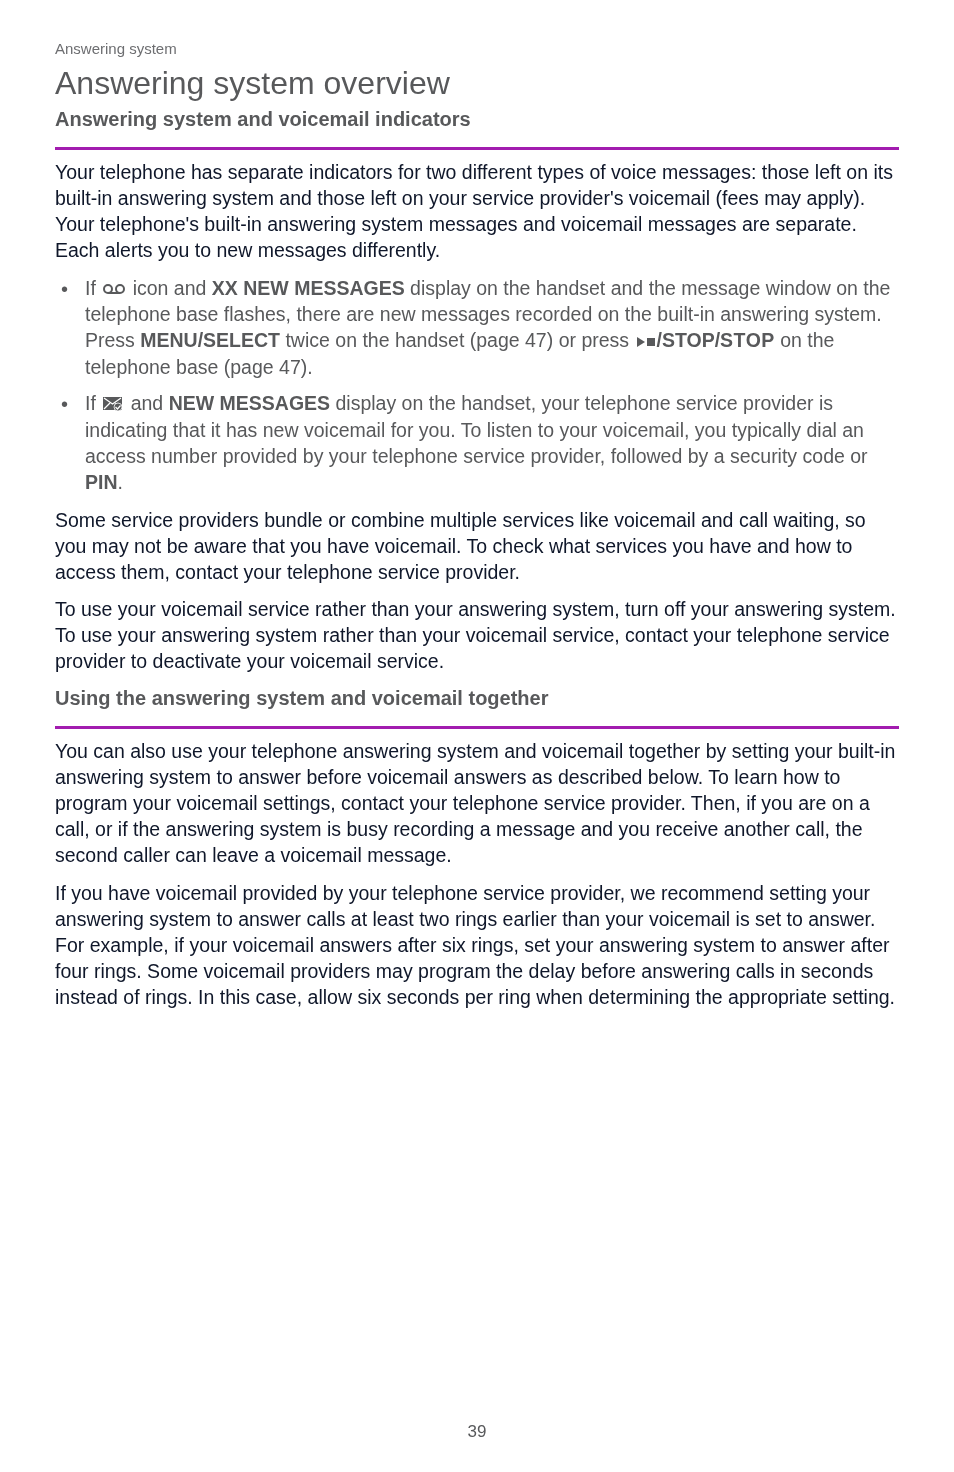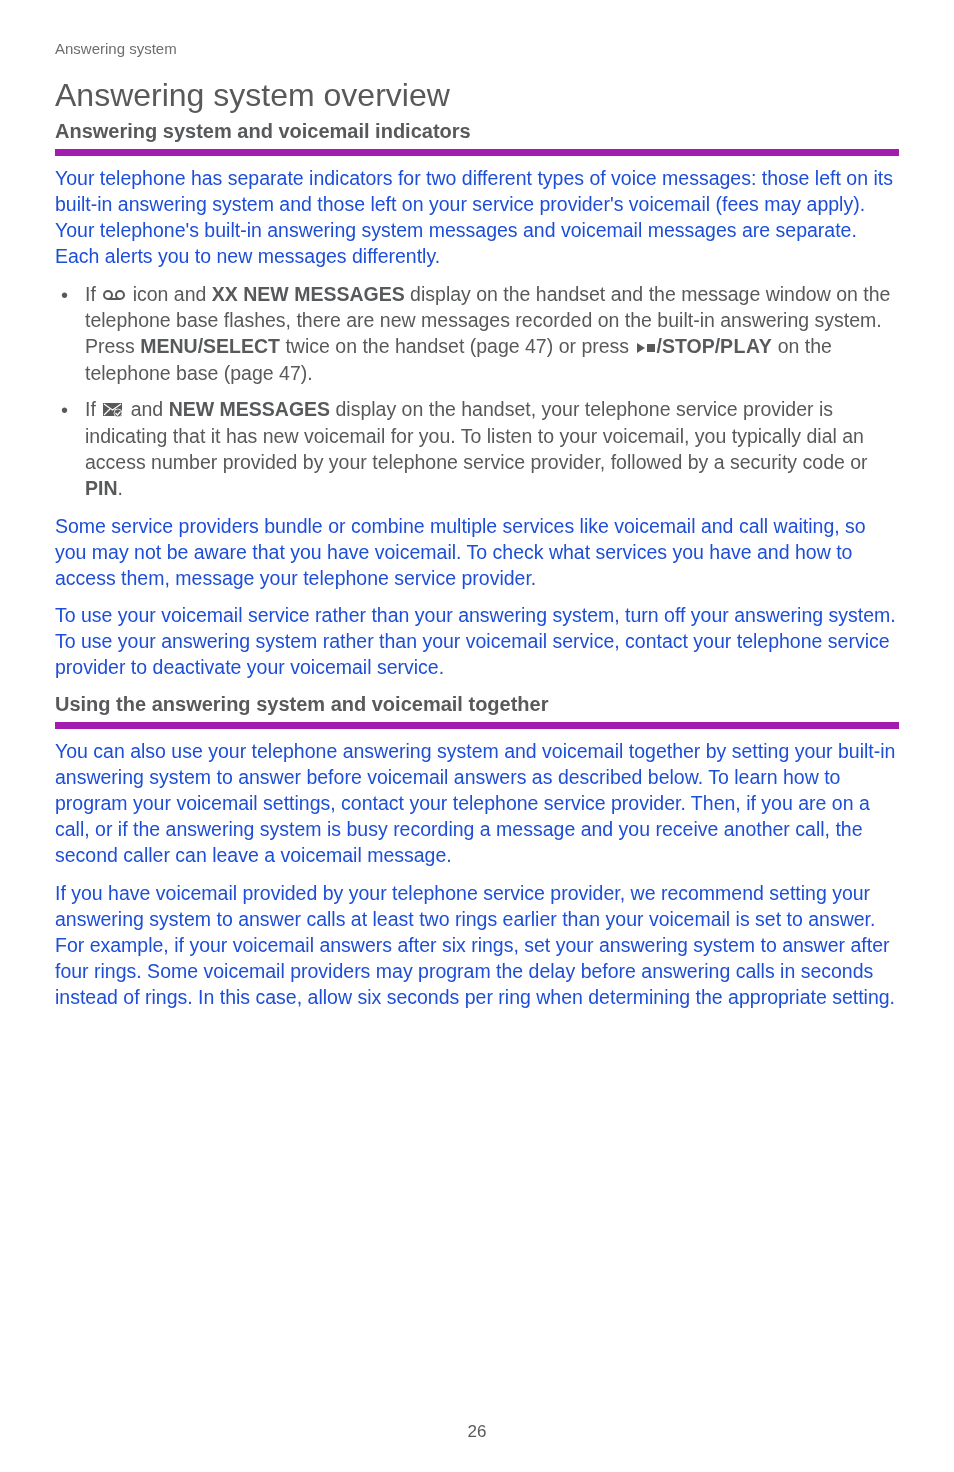--- a/index.html
+++ b/index.html
@@ -8,40 +8,40 @@
     width: 954px;
     min-height: 1472px;
     font-family: Arial, Helvetica, sans-serif;
     color: #58595b;
     padding: 40px 55px 30px 55px;
     position: relative;
   }
   .breadcrumb {
     font-size: 15px;
     color: #6d6e71;
-    margin-bottom: 20px;
+    margin-bottom: 8px;
   }
   h1.page-title {
     font-size: 32px;
     font-weight: 400;
     color: #58595b;
   }
   h2.section-heading {
     font-size: 20px;
     font-weight: 700;
     color: #58595b;
-    border-bottom: 7px solid #a21caf;
-    padding-bottom: 6px;
+    border-bottom: 3px solid #a21caf;
+    padding-bottom: 16px;
     margin-bottom: 10px;
     margin-top: 6px;
   }
   p.body {
     font-size: 19.5px;
     line-height: 1.33;
-    color: #1d4ed8;
+    color: #0f172a;
     margin-bottom: 12px;
   }
   ul.bullets {
     list-style: none;
     margin-bottom: 12px;
   }
   ul.bullets li {
     font-size: 19.5px;
     line-height: 1.33;
     color: #58595b;
@@ -87,37 +87,37 @@
 
 <ul class="bullets">
   <li>
     <span>If </span><span class="inline-icon"><svg width="22" height="12" viewBox="0 0 22 12">
           <circle cx="5" cy="5" r="4" fill="none" stroke="#58595b" stroke-width="2"></circle>
           <circle cx="17" cy="5" r="4" fill="none" stroke="#58595b" stroke-width="2"></circle>
           <line x1="5" y1="9" x2="17" y2="9" stroke="#58595b" stroke-width="2"></line>
         </svg></span><span> icon and </span><span class="bold">XX NEW MESSAGES</span><span> display on the handset and the message window on the telephone base flashes, there are new messages recorded on the built-in answering system. Press </span><span class="bold">MENU/SELECT</span><span> twice on the handset (page 47) or press </span><span class="inline-icon"><svg width="18" height="12" viewBox="0 0 18 12">
           <polygon points="0,1 8,6 0,11" fill="#58595b"></polygon>
           <rect x="10" y="2" width="8" height="8" fill="#58595b"></rect>
-        </svg></span><span class="bold">/STOP/</span><span class="bold sc">PLAY</span><span> on the telephone base (page 47).</span>
+        </svg></span><span class="bold">/STOP/</span><span class="bold sc">STOP</span><span> on the telephone base (page 47).</span>
   </li>
   <li>
     <span>If </span><span class="inline-icon"><svg width="20" height="14" viewBox="0 0 20 14">
           <rect x="0" y="0" width="19" height="13" fill="#58595b"></rect>
           <polyline points="1,1 9.5,7 18,1" fill="none" stroke="#ffffff" stroke-width="1.2"></polyline>
           <polyline points="1,12 7,6" fill="none" stroke="#ffffff" stroke-width="1.2"></polyline>
           <polyline points="18,12 12,6" fill="none" stroke="#ffffff" stroke-width="1.2"></polyline>
           <circle cx="15" cy="10" r="4" fill="#58595b" stroke="#ffffff" stroke-width="0.8"></circle>
           <polyline points="12.5,10 14.5,12 17.5,8.5" fill="none" stroke="#ffffff" stroke-width="1.2"></polyline>
         </svg></span><span> and </span><span class="bold">NEW MESSAGES</span><span> display on the handset, your telephone service provider is indicating that it has new voicemail for you. To listen to your voicemail, you typically dial an access number provided by your telephone service provider, followed by a security code or </span><span class="bold">PIN</span><span>.</span>
   </li>
 </ul>
 
-<p class="body">Some service providers bundle or combine multiple services like voicemail and call waiting, so you may not be aware that you have voicemail. To check what services you have and how to access them, message your telephone service provider.</p>
+<p class="body">Some service providers bundle or combine multiple services like voicemail and call waiting, so you may not be aware that you have voicemail. To check what services you have and how to access them, contact your telephone service provider.</p>
 
 <p class="body">To use your voicemail service rather than your answering system, turn off your answering system. To use your answering system rather than your voicemail service, contact your telephone service provider to deactivate your voicemail service.</p>
 
 <h2 class="section-heading">Using the answering system and voicemail together</h2>
 
 <p class="body">You can also use your telephone answering system and voicemail together by setting your built-in answering system to answer before voicemail answers as described below. To learn how to program your voicemail settings, contact your telephone service provider. Then, if you are on a call, or if the answering system is busy recording a message and you receive another call, the second caller can leave a voicemail message.</p>
 
 <p class="body">If you have voicemail provided by your telephone service provider, we recommend setting your answering system to answer calls at least two rings earlier than your voicemail is set to answer. For example, if your voicemail answers after six rings, set your answering system to answer after four rings. Some voicemail providers may program the delay before answering calls in seconds instead of rings. In this case, allow six seconds per ring when determining the appropriate setting.</p>
 
-<div class="page-number">26</div>
+<div class="page-number">39</div>
 
 </body></html>

